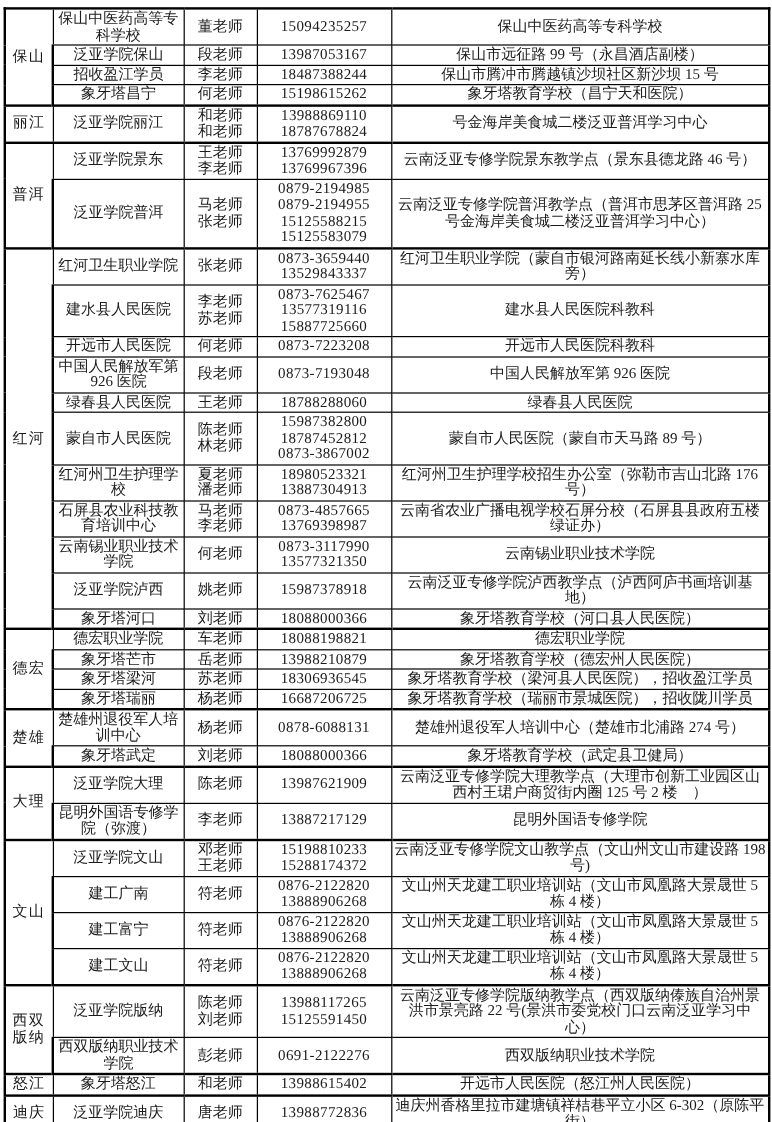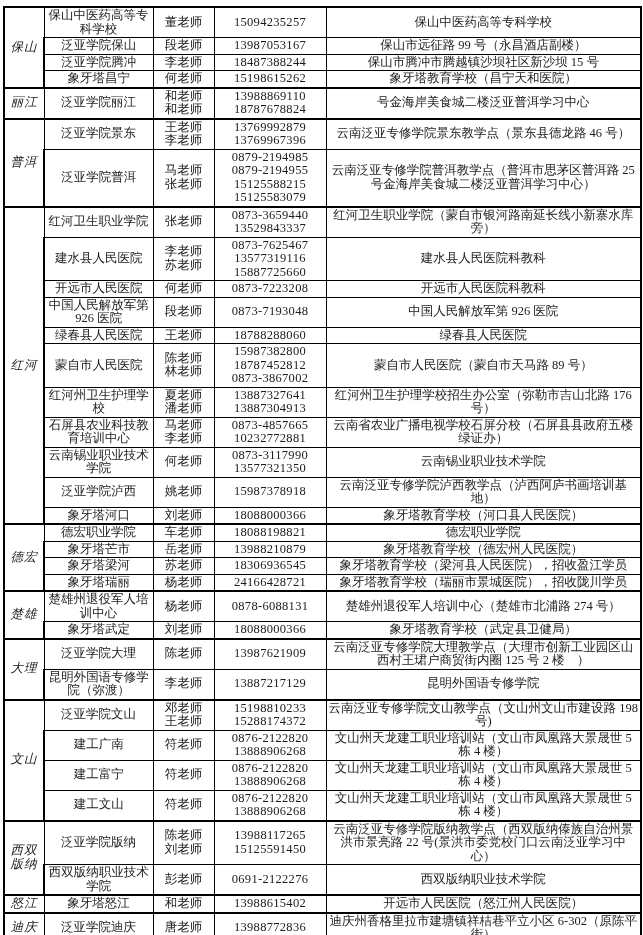--- a/index.html
+++ b/index.html
@@ -14,21 +14,21 @@
     background:#fff;
   }
   table.contact td {
     border:1.5px solid #000;
     font-size:12.5px; line-height:13.5px;
     padding:1px 2px;
     text-align:center; vertical-align:middle;
     white-space:pre-line;
     overflow-wrap:anywhere; word-break:break-all;
   }
-  td.region   { font-size:13px; letter-spacing:1px;font-style:italic; }
+  td.region   { font-size:13px; letter-spacing:1px; }
   td.address  { text-align:left; padding:1px 5px 1px 5px; }
   td.phones   { letter-spacing:0.3px; }
   tr.rgroup-first td { border-top-width:2px; }
   table.contact tr:first-child td { border-top-width:2px; }
   table.contact tr:last-child td { border-bottom-width:2px; }
   table.contact td:first-child { border-left-width:2px; }
   table.contact td:last-child { border-right-width:2px; }
 </style>
 </head>
 <body>
@@ -50,21 +50,21 @@
           <td class="phones">15094235257</td>
           <td class="address">保山中医药高等专科学校</td>
         </tr>
         <tr>
           <td class="institution">泛亚学院保山</td>
           <td class="teachers">段老师</td>
           <td class="phones">13987053167</td>
           <td class="address">保山市远征路 99 号（永昌酒店副楼）</td>
         </tr>
         <tr>
-          <td class="institution">泛亚学院腾冲</td>
+          <td class="institution">招收盈江学员</td>
           <td class="teachers">李老师</td>
           <td class="phones">18487388244</td>
           <td class="address">保山市腾冲市腾越镇沙坝社区新沙坝 15 号</td>
         </tr>
         <tr>
           <td class="institution">象牙塔昌宁</td>
           <td class="teachers">何老师</td>
           <td class="phones">15198615262</td>
           <td class="address">象牙塔教育学校（昌宁天和医院）</td>
         </tr>
@@ -137,30 +137,30 @@
 林老师</td>
           <td class="phones">15987382800
 18787452812
 0873-3867002</td>
           <td class="address">蒙自市人民医院（蒙自市天马路 89 号）</td>
         </tr>
         <tr>
           <td class="institution">红河州卫生护理学校</td>
           <td class="teachers">夏老师
 潘老师</td>
-          <td class="phones">13887327641
+          <td class="phones">18980523321
 13887304913</td>
           <td class="address">红河州卫生护理学校招生办公室（弥勒市吉山北路 176 号）</td>
         </tr>
         <tr>
           <td class="institution">石屏县农业科技教育培训中心</td>
           <td class="teachers">马老师
 李老师</td>
           <td class="phones">0873-4857665
-10232772881</td>
+13769398987</td>
           <td class="address">云南省农业广播电视学校石屏分校（石屏县县政府五楼绿证办）</td>
         </tr>
         <tr>
           <td class="institution">云南锡业职业技术学院</td>
           <td class="teachers">何老师</td>
           <td class="phones">0873-3117990
 13577321350</td>
           <td class="address">云南锡业职业技术学院</td>
         </tr>
         <tr>
@@ -190,21 +190,21 @@
         </tr>
         <tr>
           <td class="institution">象牙塔梁河</td>
           <td class="teachers">苏老师</td>
           <td class="phones">18306936545</td>
           <td class="address">象牙塔教育学校（梁河县人民医院），招收盈江学员</td>
         </tr>
         <tr>
           <td class="institution">象牙塔瑞丽</td>
           <td class="teachers">杨老师</td>
-          <td class="phones">24166428721</td>
+          <td class="phones">16687206725</td>
           <td class="address">象牙塔教育学校（瑞丽市景城医院），招收陇川学员</td>
         </tr>
         <tr class="rgroup-first">
           <td class="region" rowspan="2">楚雄</td>
           <td class="institution">楚雄州退役军人培训中心</td>
           <td class="teachers">杨老师</td>
           <td class="phones">0878-6088131</td>
           <td class="address">楚雄州退役军人培训中心（楚雄市北浦路 274 号）</td>
         </tr>
         <tr>

